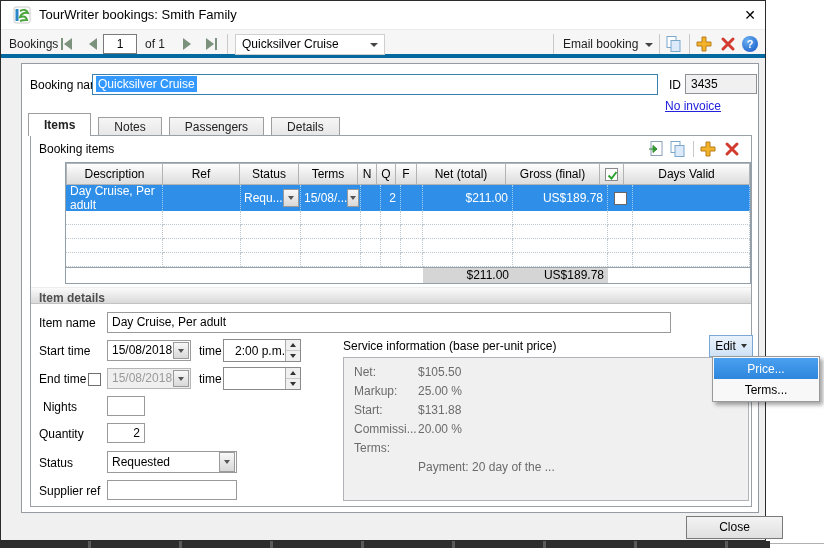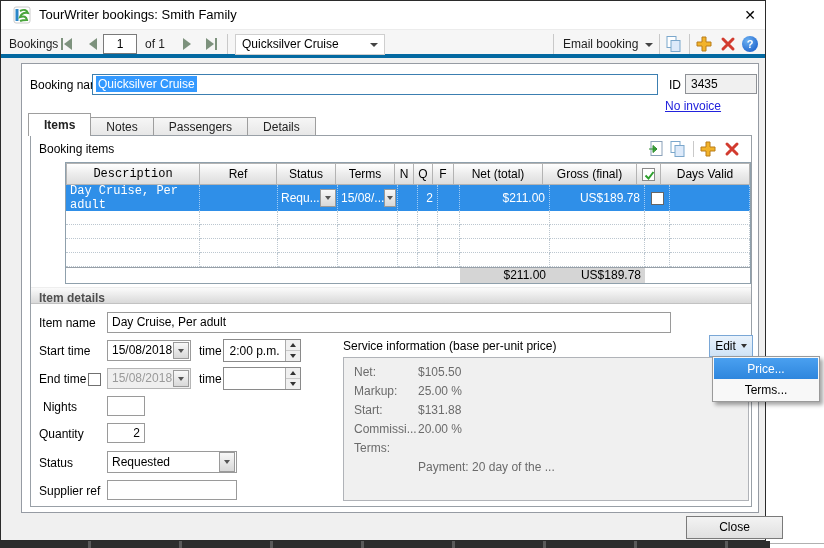--- a/index.html
+++ b/index.html
@@ -46,36 +46,36 @@
     background:#fff; border:1px solid #969ba3; }
   .lbl { position:absolute; font-size:12px; color:#000; }
   .bn-input { position:absolute; left:70px; top:10px; width:566px; height:21px;
     border:1px solid #3c7fb1; background:#fff; font-size:12px; line-height:19px; padding-left:3px; }
   .bn-input .sel { background:#3399ff; color:#fff; padding:1px 2px; }
   .id-box { position:absolute; left:663px; top:10px; width:72px; height:20px; background:#f0f0f0;
     border:1px solid #8e9196; font-size:12px; line-height:19px; padding-left:5px; color:#000; }
   .link { position:absolute; left:643px; top:35px; font-size:12px; color:#2222dd; text-decoration:underline; cursor:pointer; }
 
   
-  .tabstrip { position:absolute; left:6px; top:49px; height:23px; display:flex; align-items:flex-end; }
+  .tabstrip { position:absolute; left:6px; top:49px; height:23px; display:flex; align-items:flex-end;gap:8px; }
   .tab { height:19px; padding:0 15px; background:linear-gradient(#f6f6f6,#e6e6e6);
     border:1px solid #9e9e9e; border-bottom:none; font-size:12px; line-height:19px; color:#222;
     margin-right:-1px; }
   .tab.active { height:23px; background:#fff; font-weight:bold; line-height:22px; z-index:3; position:relative; }
 
   .tabpanel { position:absolute; left:8px; top:71px; width:722px; height:372px;
     border:1px solid #99a0a7; background:#fff; }
 
   
   .gicon { position:absolute; top:4px; width:18px; height:18px; }
   .gsep { position:absolute; top:5px; width:1px; height:16px; background:#c9c9c9; }
 
   
   .grid { position:absolute; left:34px; top:26px; width:686px; border:1px solid #8fa0ac; background:#fff; }
-  .c0{width:134px;font-family:Liberation Mono, monospace;} .c1{width:78px;} .c2{width:60px;} .c3{width:60px;} .c4{width:20px;}
+  .c0{width:97px;} .c1{width:78px;} .c2{width:60px;} .c3{width:60px;} .c4{width:20px;}
   .c5{width:20px;} .c6{width:22px;} .c7{width:90px;} .c8{width:95px;} .c9{width:25px;} .c10{flex:1;}
   .ghead { display:flex; height:22px; background:#e8e8e8; }
   .ghc { background:linear-gradient(#ffffff,#ececec 50%,#dddddd); border:1px solid #b3b3b3;
     display:flex; align-items:center; justify-content:center; font-size:12px; color:#000; margin-left:-1px; }
   .ghc:first-child { margin-left:0; }
   .gsel { display:flex; height:26px; background:#2f8fe8; color:#fff; }
   .gsc { border-right:1px dotted rgba(255,255,255,.55); display:flex; align-items:center;
     font-size:12px; overflow:hidden; }
   .gsc.rt { justify-content:flex-end; padding-right:4px; }
   .combobtn { width:16px; height:18px; margin-left:auto; margin-right:1px;
@@ -99,21 +99,21 @@
   .section-bar span { font-size:12px; font-weight:bold; color:#4f4f4f; margin-left:8px; line-height:16px; display:inline-block; }
 
   .inputbox { position:absolute; background:#fff; border:1px solid #9a9a9a; font-size:12px;
     line-height:18px; padding-left:4px; color:#000; }
   .datecombo { position:absolute; width:84px; height:21px; border:1px solid #9a9a9a; background:#fff;
     font-size:12px; line-height:19px; padding-left:4px; display:flex; align-items:center; }
   .datecombo .combobtn { height:17px; }
   .datecombo.disabled { background:#efefef; color:#9a9a9a; border-color:#b5b5b5; }
   .spinner { position:absolute; width:78px; height:23px; border:1px solid #8a8a8a; background:#fff;
     font-size:12px; display:flex; align-items:center; }
-  .spinner .val { flex:1; text-align:center; }
+  .spinner .val { flex:1; text-align:right; }
   .spinbtns { width:15px; height:100%; border-left:1px solid #ababab; display:flex; flex-direction:column; }
   .spinbtns i { flex:1; background:#f0f0f0; display:flex; align-items:center; justify-content:center; }
   .spinbtns i:first-child { border-bottom:1px solid #c9c9c9; }
   .tri-up { width:0;height:0;border-left:3px solid transparent;border-right:3px solid transparent;border-bottom:4px solid #333; }
   .tri-dn { width:0;height:0;border-left:3px solid transparent;border-right:3px solid transparent;border-top:4px solid #333; }
   .chkbox { position:absolute; width:13px; height:13px; background:#fff; border:1px solid #707070; }
   .selcombo { position:absolute; width:130px; height:22px; border:1px solid #9a9a9a; background:#fff;
     font-size:12px; display:flex; align-items:center; padding-left:4px; }
   .selcombo .combobtn { height:20px; }
 

